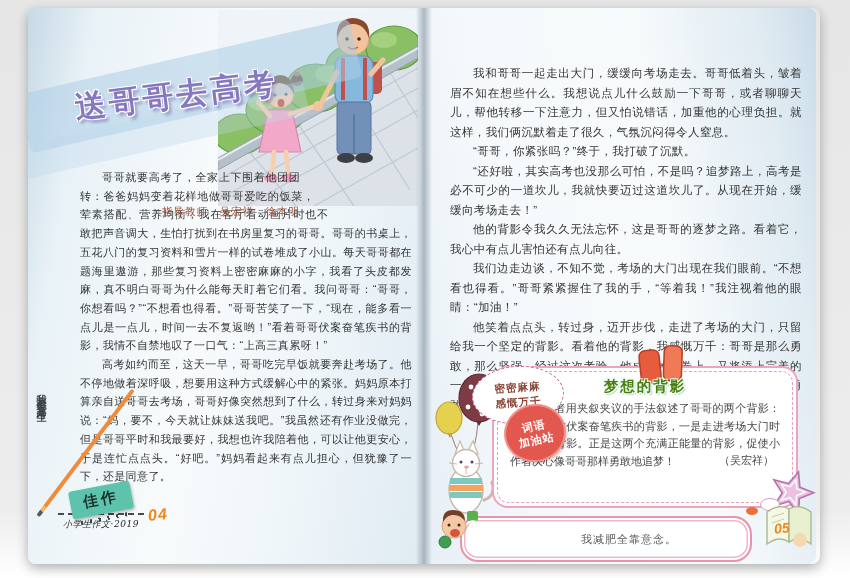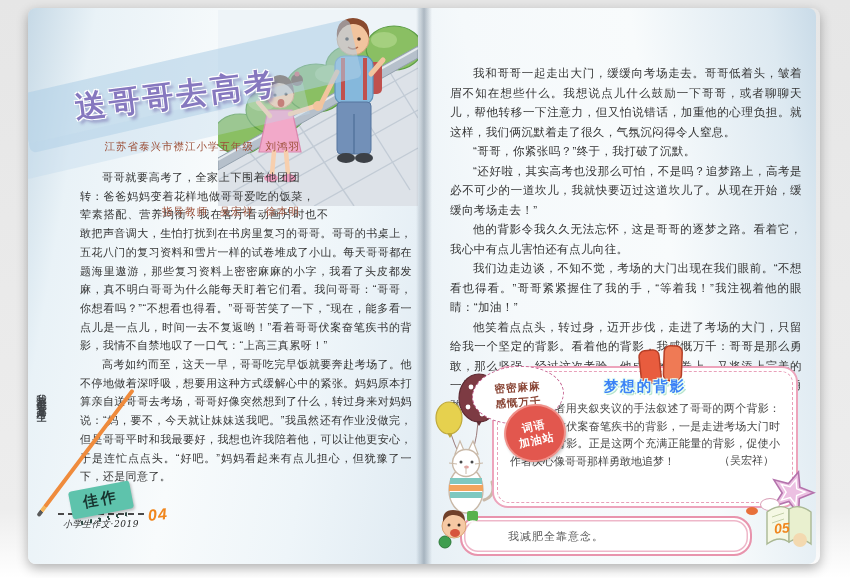--- a/index.html
+++ b/index.html
@@ -92,21 +92,21 @@
   .comment-box{
     position:absolute;left:72px;top:358px;width:302px;height:138px;z-index:2;
     background:#fff;border:2px solid #eda4bc;border-radius:16px;
   }
   .comment-box::before{
     content:"";position:absolute;inset:3px;border:1.5px dashed #e9a0ba;border-radius:12px;
   }
   .clip-icon{position:absolute;left:138px;top:-24px;width:60px;height:42px;}
   .comment-title{
     position:relative;text-align:center;margin-top:9px;
-    font-weight:bold;font-size:14.5px;letter-spacing:2px;color:#3b82f6;
+    font-weight:bold;font-size:14.5px;letter-spacing:2px;color:#4d7c0f;
     text-shadow:-1px -1px 0 #eafff2,1px -1px 0 #eafff2,-1px 1px 0 #eafff2,1px 1px 0 #eafff2,2px 2px 0 rgba(47,174,110,.35);
   }
   .comment-body{
     position:relative;margin:4px 16px 0;text-indent:2em;
     font-family:"DejaVu Serif", serif;font-size:11px;line-height:17.5px;color:#474747;
     text-align:justify;
   }
   .comment-signature{
     position:relative;margin:-17.5px 22px 0 0;text-align:right;
     font-family:Liberation Sans, sans-serif;font-size:11px;color:#474747;
@@ -126,25 +126,25 @@
   }
   .word-station-badge{
     position:absolute;left:84px;top:396px;width:58px;height:54px;z-index:4;
     background:#e2574e;border:2px solid #f0918a;border-radius:50%;transform:rotate(-12deg);
     display:flex;flex-direction:column;align-items:center;justify-content:center;
     color:#fff;font-weight:bold;font-size:11px;line-height:14px;letter-spacing:1px;
     box-shadow:1px 2px 3px rgba(0,0,0,.2);
   }
 
   .funny-quote-bar{
-    position:absolute;left:40px;top:508px;width:292px;height:40px;z-index:2;
+    position:absolute;left:40px;top:508px;width:292px;height:46px;z-index:2;
     background:#fff;border:2px solid #e894ad;border-radius:18px;
     box-shadow:inset 0 0 0 2px #fff,inset 0 0 0 3.5px #eeb7c9;
     display:flex;align-items:center;padding-left:46px;box-sizing:border-box;
-    font-family:"DejaVu Serif", serif;font-size:11px;color:#5a5a5a;letter-spacing:1px;
+    font-family:"DejaVu Serif", serif;font-size:11px;color:#5a5a5a;letter-spacing:1px;justify-content:center;
   }
   .quote-kid-icon{position:absolute;left:16px;top:498px;width:34px;height:44px;z-index:3;}
   .quote-label{
     position:absolute;left:47px;top:503px;z-index:4;writing-mode:vertical-rl;
     background:#58b14c;color:#fff;font-size:7.5px;letter-spacing:1px;
     padding:3px 1.5px;border-radius:2px;line-height:8px;
   }
   .book-icon{position:absolute;left:342px;top:492px;width:54px;height:52px;z-index:3;}
   .page-number-right{
     position:absolute;left:354px;top:512px;z-index:4;color:#f0861d;font-weight:bold;
@@ -224,21 +224,20 @@
               <ellipse cx="63" cy="93" rx="3.4" ry="4" fill="#c9503e"></ellipse>
               <circle cx="100" cy="96" r="5" fill="#f2c49e"></circle>
             </g>
           </svg>
         </div>
 
         <div class="title-block">
           <div class="title-ribbon"></div>
           <div class="title-ribbon2"></div>
           <div class="page-title">送哥哥去高考</div>
-          <div class="byline byline-school">江苏省泰兴市襟江小学五年级　刘鸿羽</div>
           <div class="byline byline-teachers">指导教师　吴宏祥　徐本明</div>
         </div>
 
         <p>哥哥就要高考了，全家上下围着他团团转：爸爸妈妈变着花样地做哥哥爱吃的饭菜，荤素搭配、营养均衡；我在客厅看动画片时也不敢把声音调大，生怕打扰到在书房里复习的哥哥。哥哥的书桌上，五花八门的复习资料和雪片一样的试卷堆成了小山。每天哥哥都在题海里遨游，那些复习资料上密密麻麻的小字，我看了头皮都发麻，真不明白哥哥为什么能每天盯着它们看。我问哥哥：“哥哥，你想看吗？”“不想看也得看。”哥哥苦笑了一下，“现在，能多看一点儿是一点儿，时间一去不复返哟！”看着哥哥伏案奋笔疾书的背影，我情不自禁地叹了一口气：“上高三真累呀！”</p>
         <p>高考如约而至，这天一早，哥哥吃完早饭就要奔赴考场了。他不停地做着深呼吸，想要用这种方式缓解心中的紧张。妈妈原本打算亲自送哥哥去考场，哥哥好像突然想到了什么，转过身来对妈妈说：“妈，要不，今天就让妹妹送我吧。”我虽然还有作业没做完，但是哥哥平时和我最要好，我想也许我陪着他，可以让他更安心，于是连忙点点头。“好吧。”妈妈看起来有点儿担心，但犹豫了一下，还是同意了。</p>
       </div>
 
       <div class="side-label">我家也有高考生</div>
       <div class="pencil-icon"></div>
       <div class="award-tag">佳作</div>

